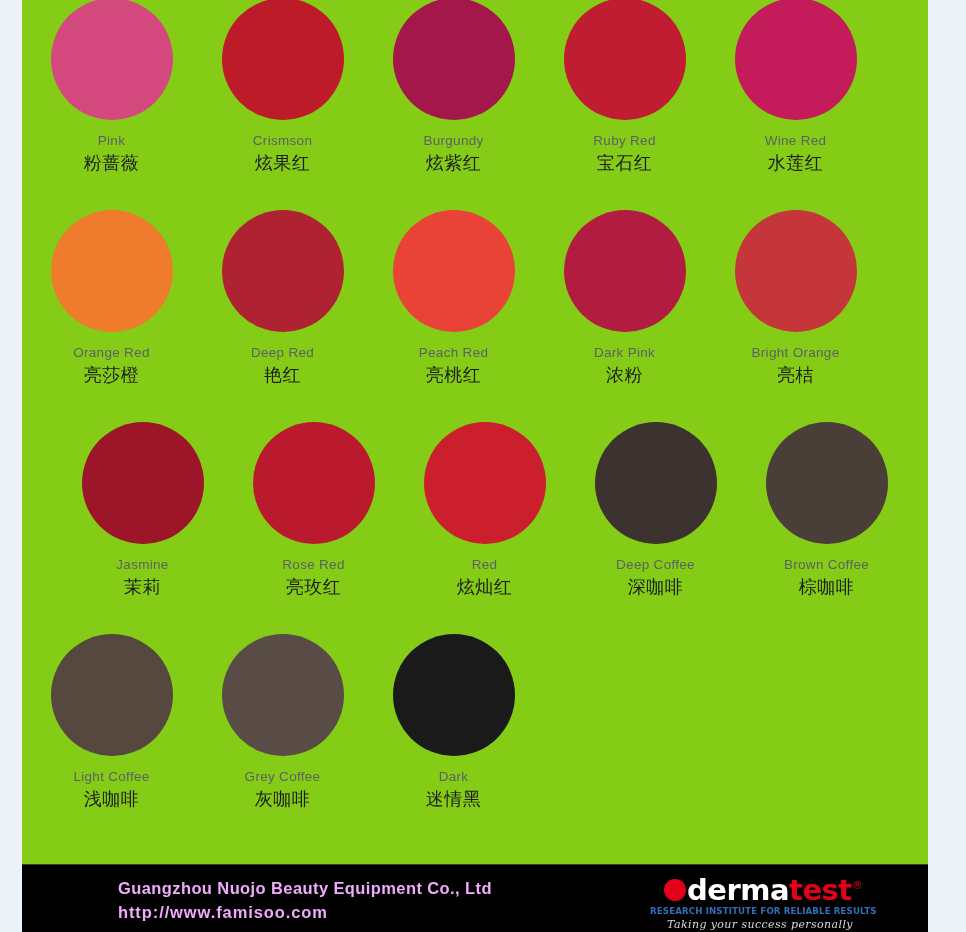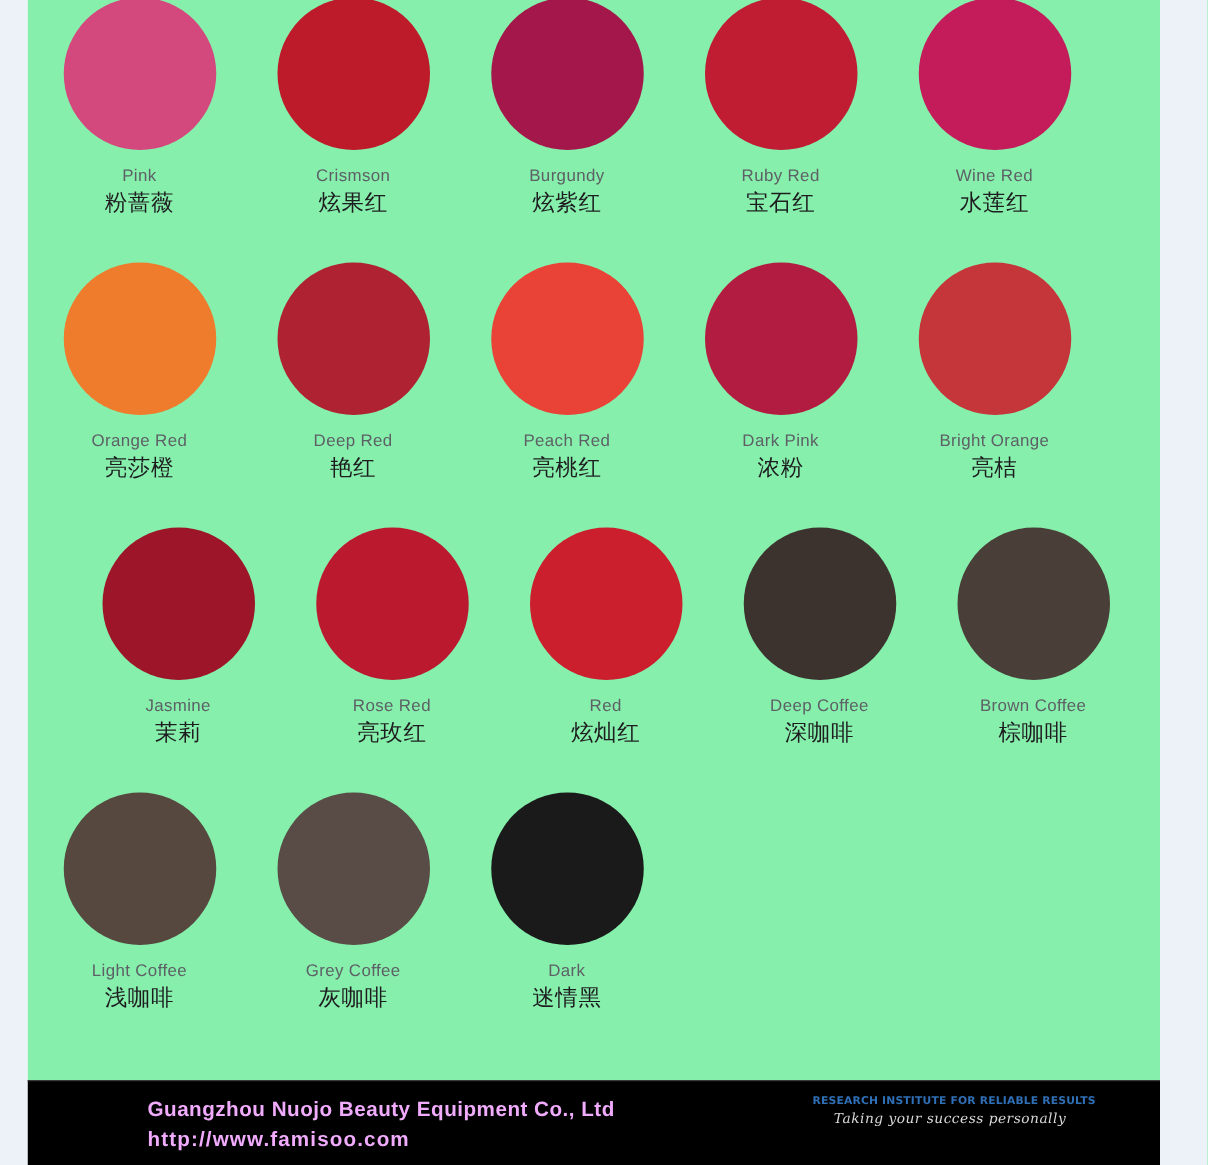--- a/index.html
+++ b/index.html
@@ -21,21 +21,21 @@
     height: 932px;
     background: #ffffff;
     overflow: hidden;
   }
   #swatch-area {
     position: absolute;
     left: 0;
     top: 0;
     width: 906px;
     height: 864px;
-    background: #86efac;
+    background: #84cc16;
   }
   .swatch-row {
     position: absolute;
     left: 0;
     width: 906px;
     height: 212px;
     display: flex;
     flex-direction: row;
   }
   #row-0 { top: -10px; }
@@ -321,18 +321,22 @@
 
   </div>
 
   <div id="footer">
     <div id="footer-company">
       <div class="line1">Guangzhou Nuojo Beauty Equipment Co., Ltd</div>
       <div class="line2">http://www.famisoo.com</div>
     </div>
 
     <div id="logo">
+      <div id="logo-main">
+        <div id="logo-dot"></div>
+        <div id="logo-word"><span id="logo-derma">derma</span><span id="logo-test">test</span><span id="logo-reg">®</span></div>
+      </div>
       <div id="logo-tagline1">RESEARCH INSTITUTE FOR RELIABLE RESULTS</div>
       <div id="logo-tagline2">Taking your success personally</div>
     </div>
   </div>
 
 </div>
 
 </body></html>

